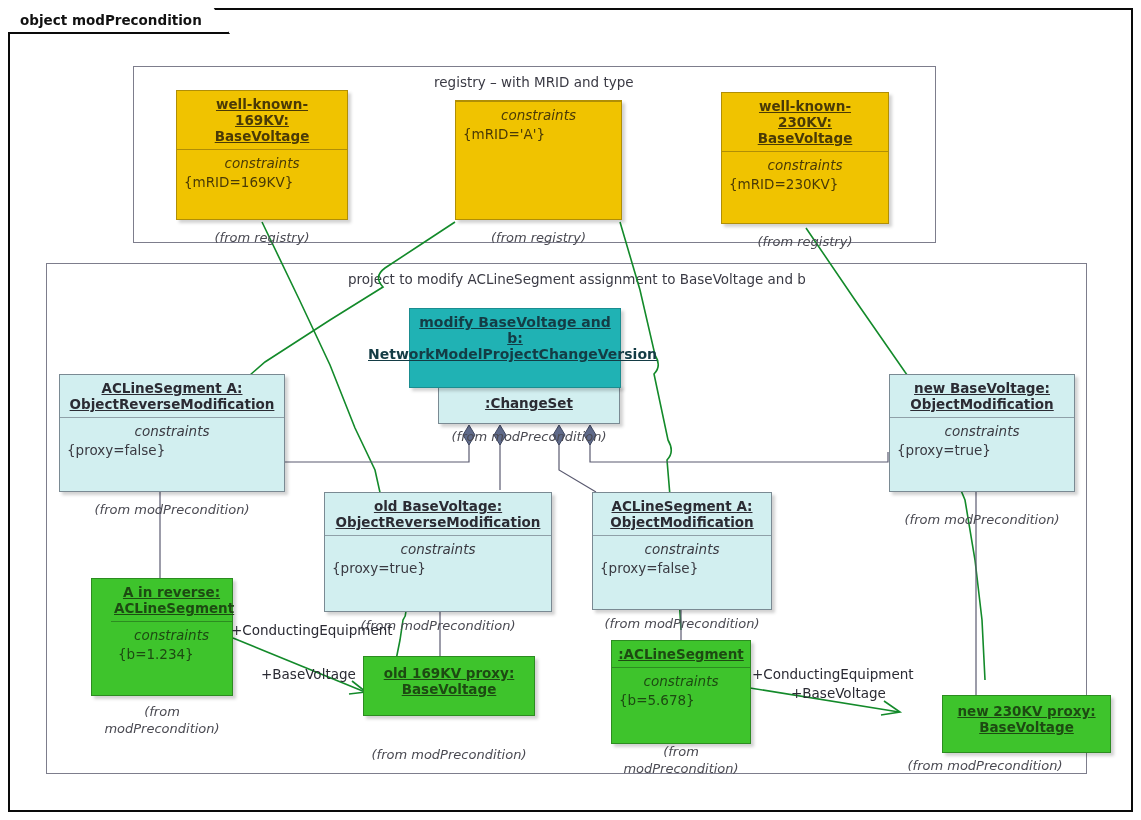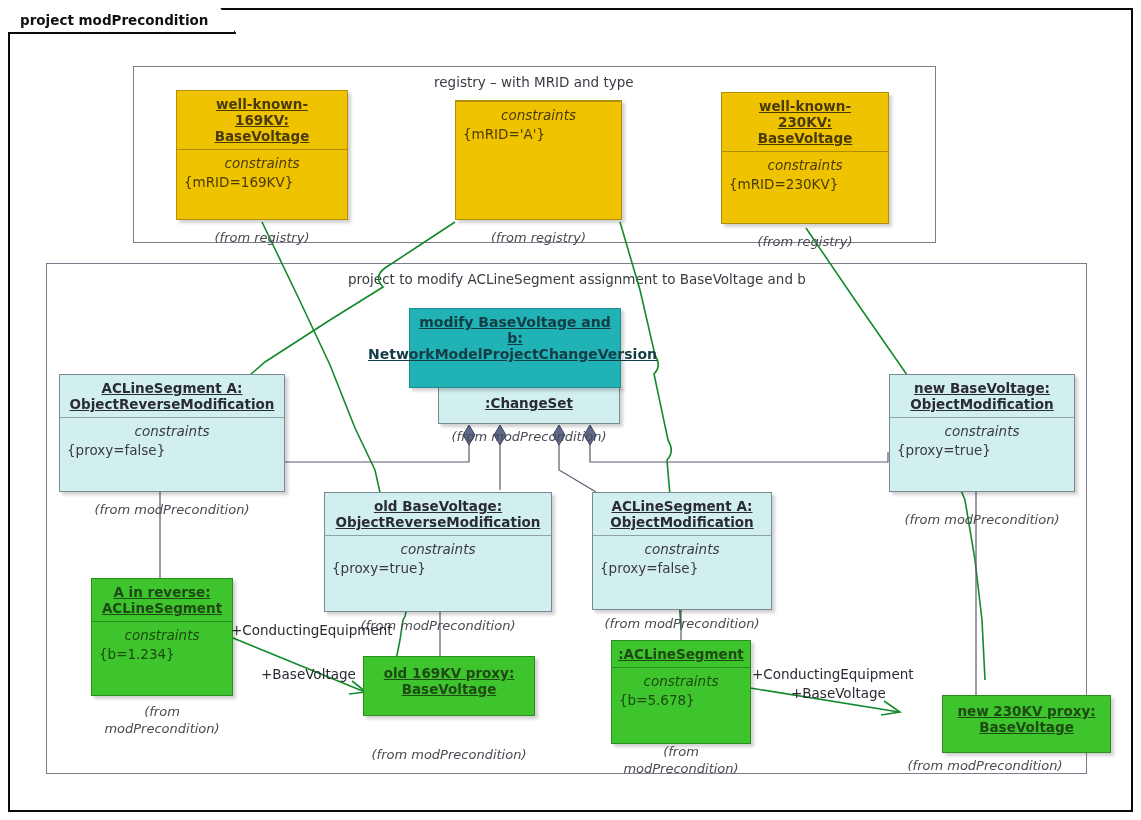--- a/index.html
+++ b/index.html
@@ -57,21 +57,21 @@
   .dia{fill:#5f6a8a;stroke:#3f4760;stroke-width:1;}
   .arrowg{fill:none;stroke:#138a2a;stroke-width:1.6;}
 </style>
 </head>
 <body>
 
 <div id="canvas">
 
   <div class="diagram-frame"></div>
   <div class="frame-tab">
-    <span>project modPrecondition</span>
+    <span>object modPrecondition</span>
   </div>
 
   <div class="partition" style="left:133px;top:66px;width:803px;height:177px;"></div>
   <div class="partition-label" style="left:434px;top:74px;">registry – with MRID and type</div>
 
   <div class="partition" style="left:46px;top:263px;width:1041px;height:511px;"></div>
   <div class="partition-label" style="left:348px;top:271px;">project to modify ACLineSegment assignment to BaseVoltage and b</div>
 
   <svg class="wires">
 
@@ -205,21 +205,21 @@
       <span>ObjectModification</span>
     </div>
     <div class="sep"></div>
     <div class="body">
       <span class="c-title">constraints</span>
       <span class="c-val">{proxy=true}</span>
     </div>
   </div>
   <div class="caption" style="left:889px;top:511px;width:186px;">(from modPrecondition)</div>
 
-  <div class="obj green" style="left:91px;top:578px;width:142px;height:118px;">
+  <div class="obj green" style="left:91px;top:578px;width:142px;height:118px;padding-left:19px;">
     <div class="hdr">
       <span>A in reverse:</span><br>
       <span>ACLineSegment</span>
     </div>
     <div class="sep"></div>
     <div class="body">
       <span class="c-title">constraints</span>
       <span class="c-val">{b=1.234}</span>
     </div>
   </div>

